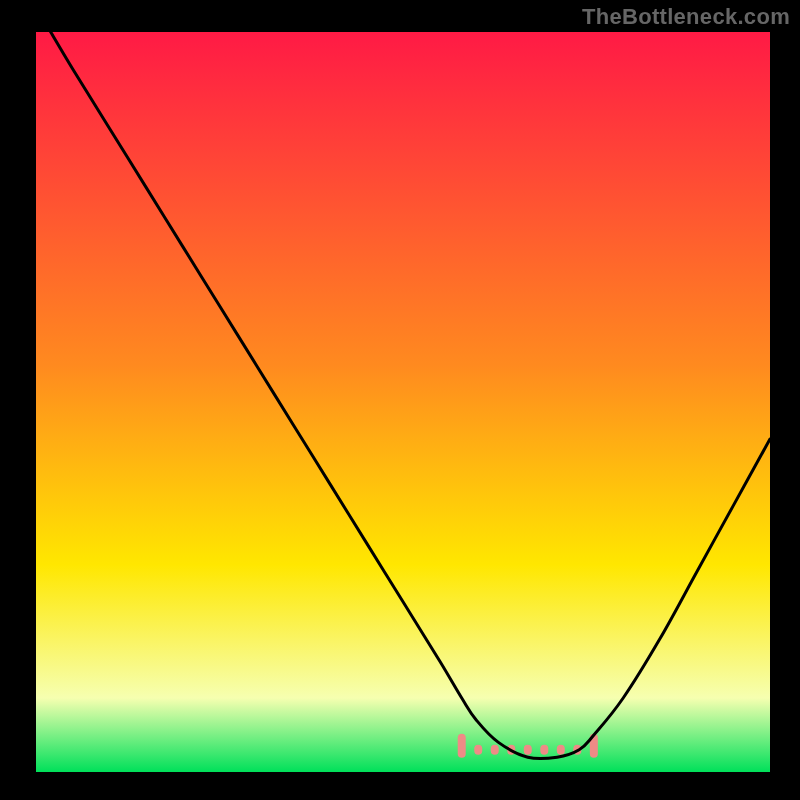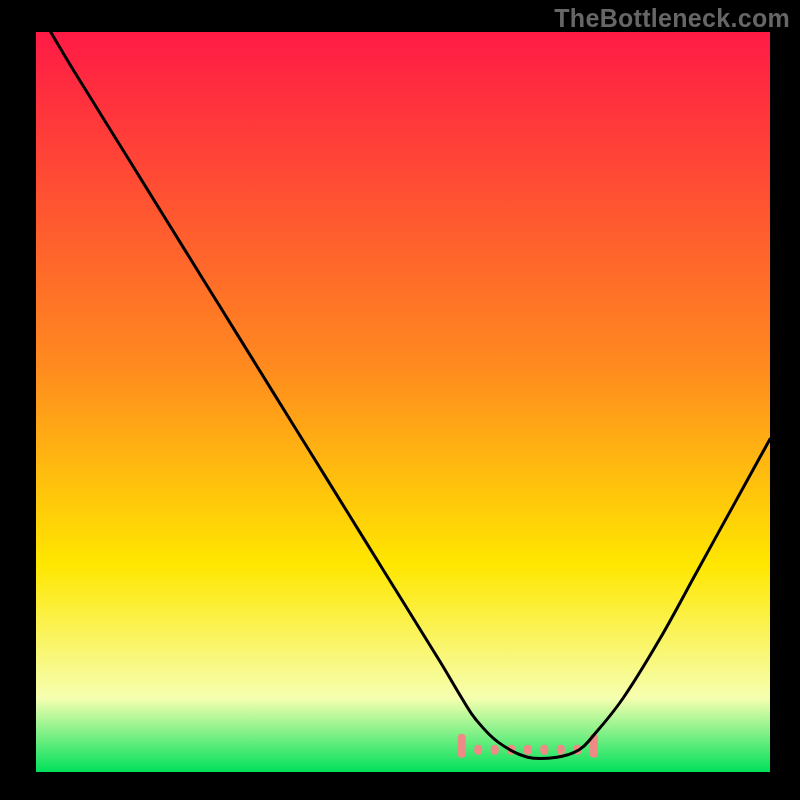--- a/index.html
+++ b/index.html
@@ -14,21 +14,21 @@
   .wrap {
     position: relative;
     width: 800px;
     height: 800px;
   }
   .attribution {
     position: absolute;
     top: 4px;
     right: 10px;
     color: #666666;
-    font-size: 25px;
+    font-size: 22px;
     font-weight: bold;
     letter-spacing: 0.3px;
     z-index: 10;
   }
   svg.plot {
     position: absolute;
     left: 0;
     top: 0;
   }
 </style>

